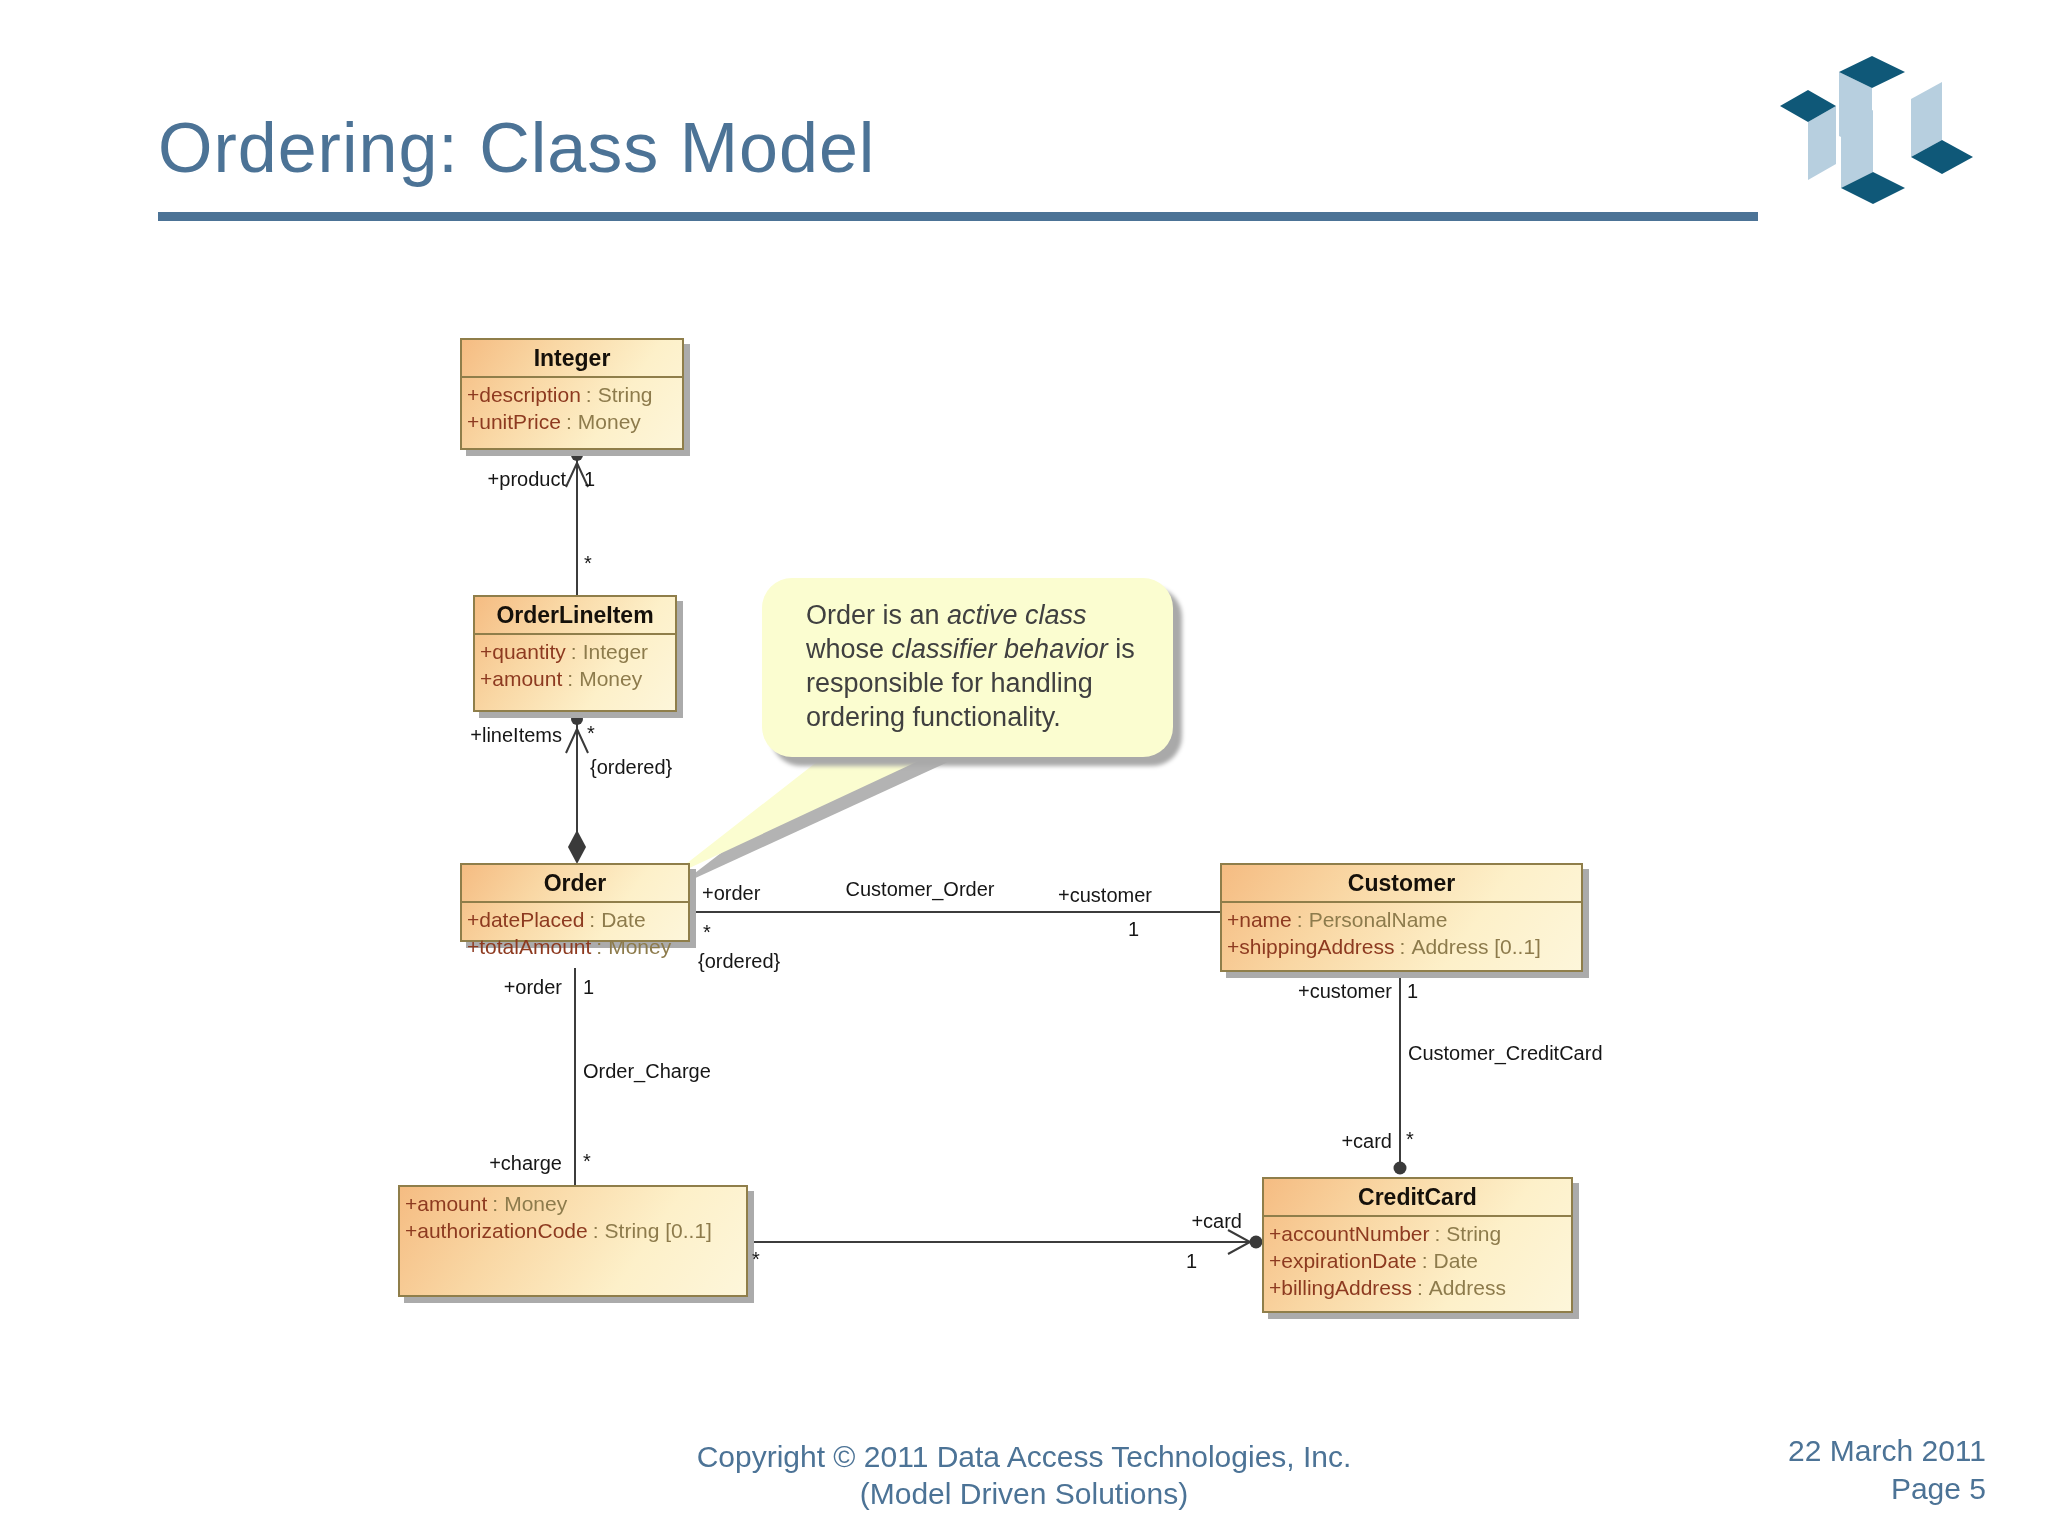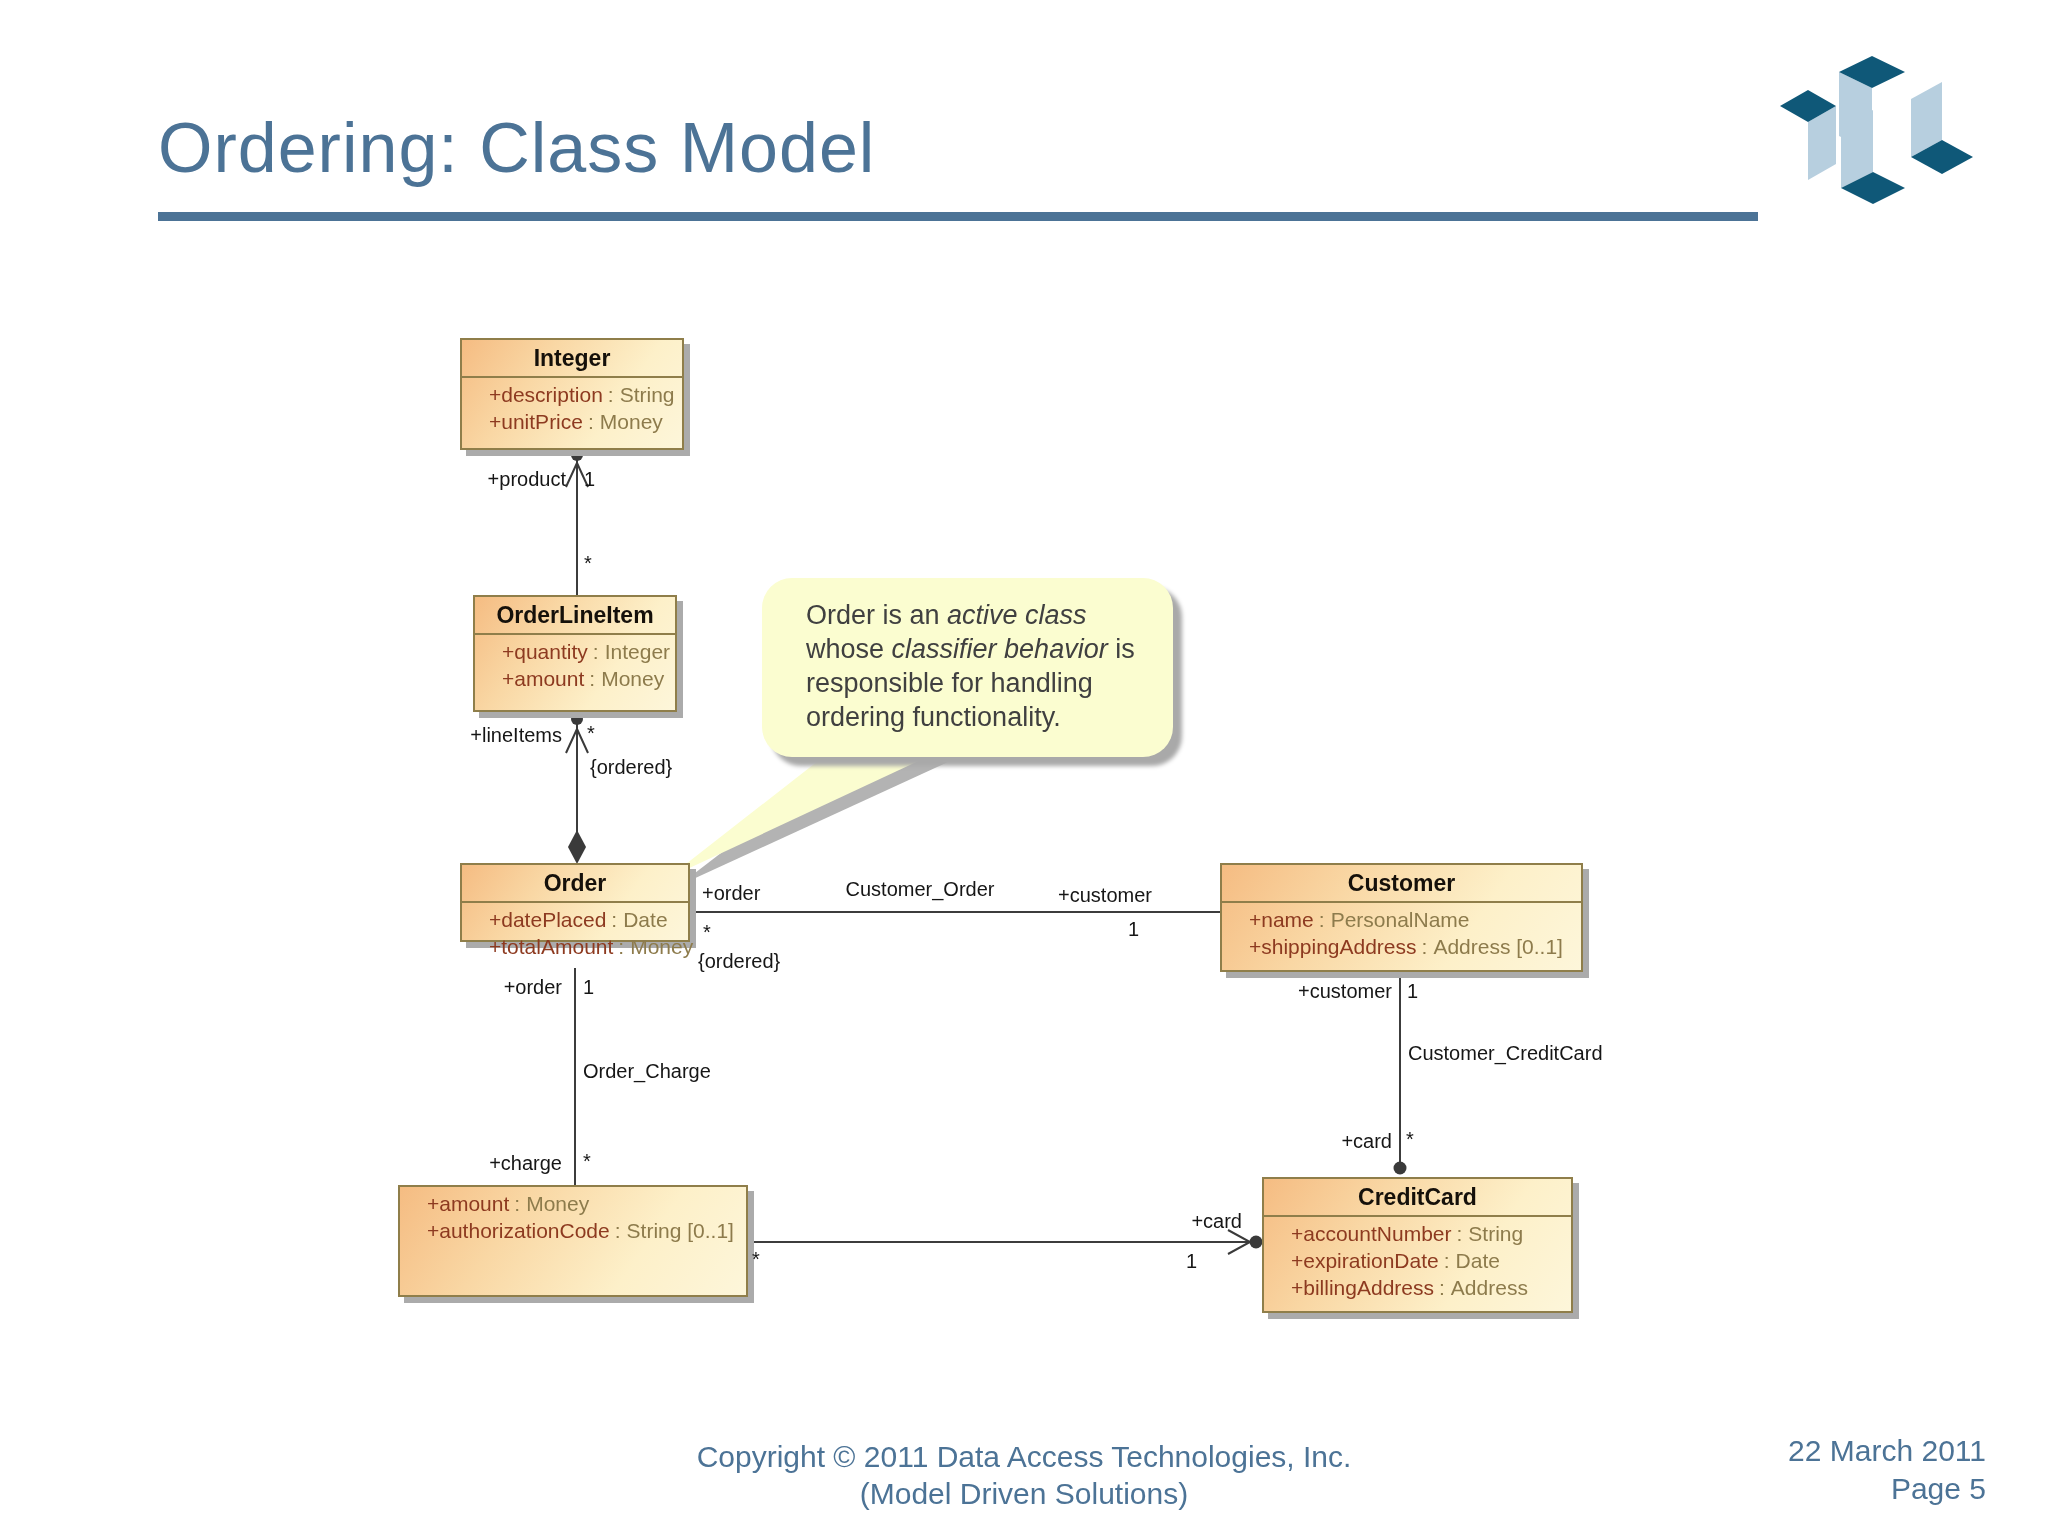--- a/index.html
+++ b/index.html
@@ -32,21 +32,21 @@
     position:absolute;
     background:linear-gradient(125deg,#f5bc82 0%,#f9d7a4 32%,#fdf0c9 68%,#fdf6da 100%);
     border:2px solid #8f7e4a;
     box-shadow:6px 6px 0 #ababab;
     box-sizing:border-box;
   }
   .uml-class-title{
     font-size:23px;font-weight:bold;color:#15100a;text-align:center;
     border-bottom:2px solid #8f7e4a;padding:5px 6px 4px 6px;
   }
-  .uml-attrs{padding:3px 4px 0 5px;margin-left:22px;}
+  .uml-attrs{padding:3px 4px 0 5px;}
   .uml-attr{font-size:21px;line-height:27px;white-space:nowrap;}
   .an{color:#8d3a20;}
   .sep{color:#8d7b4c;padding:0 6px 0 5px;}
   .at{color:#8d7b4c;}
   
   .lbl{position:absolute;font-size:20px;color:#161616;white-space:nowrap;}
   .lbl.r{text-align:right;}
   
   .note{
     position:absolute;left:762px;top:578px;width:411px;height:179px;

